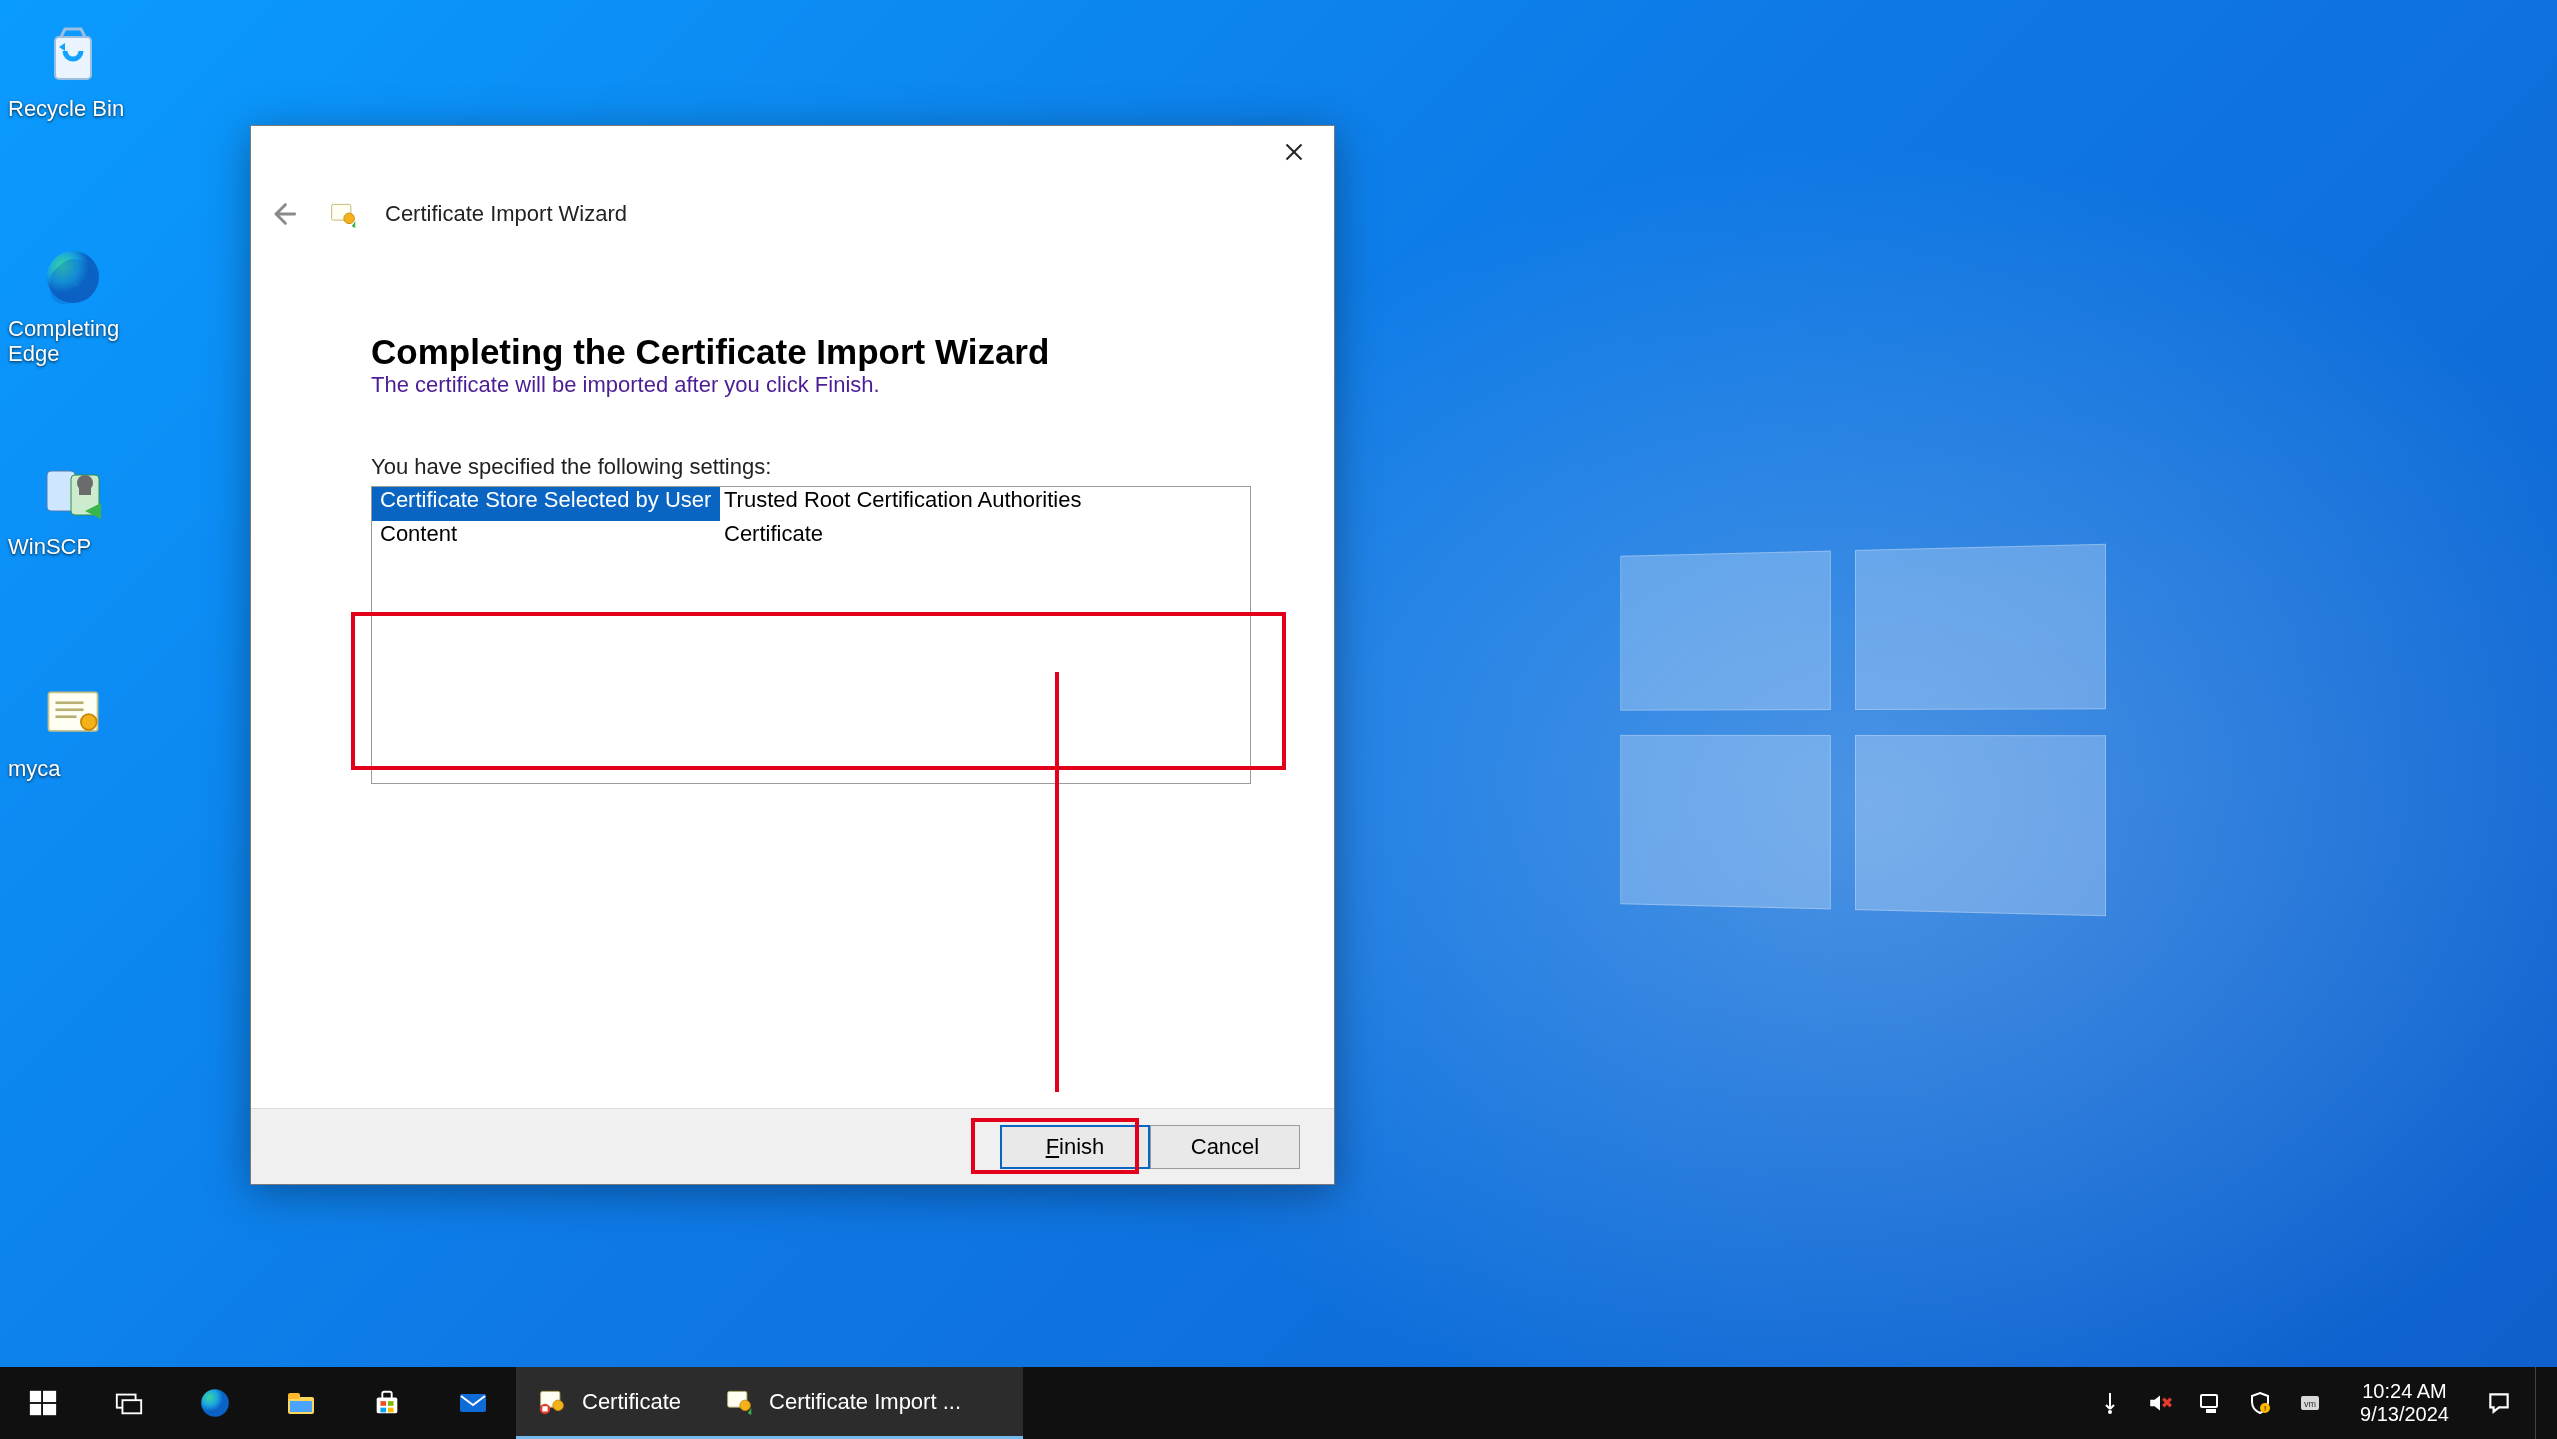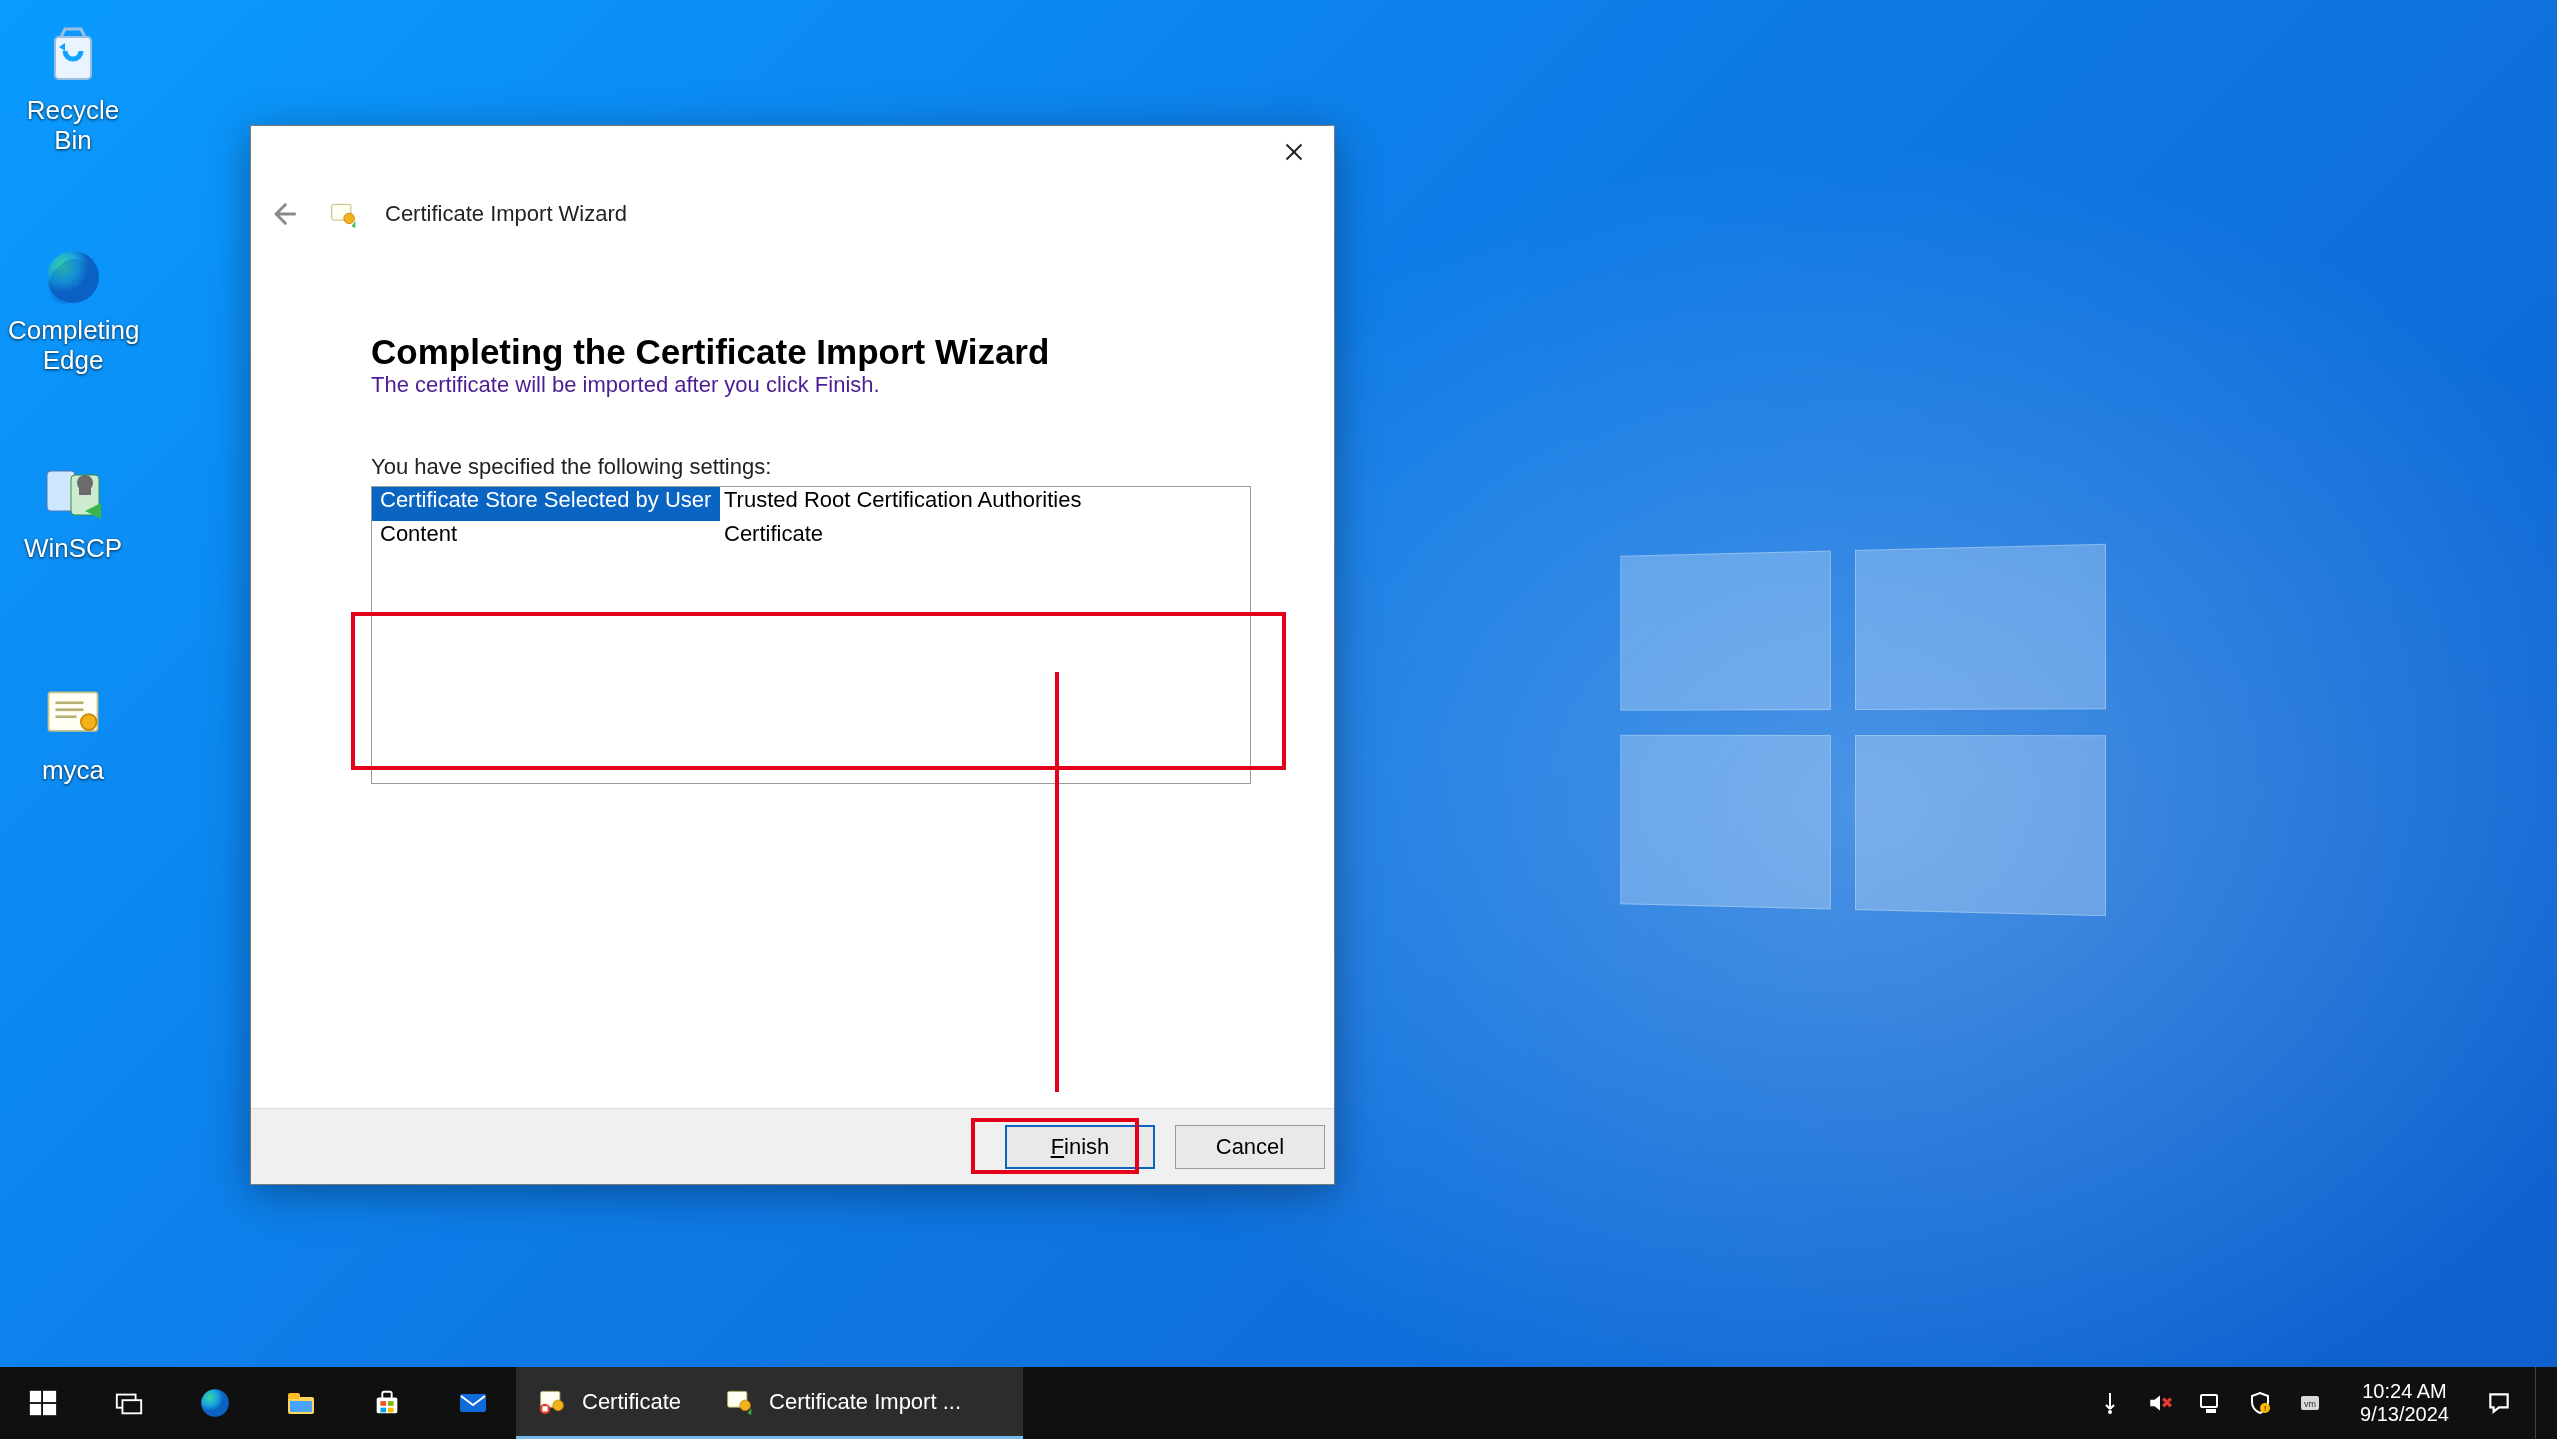--- a/index.html
+++ b/index.html
@@ -16,21 +16,21 @@
 
   
   .winlogo { position: absolute; left: 1605px; top: 550px; width: 500px; height: 360px; transform: perspective(1800px) rotateY(-14deg); }
   .winlogo .pane { position: absolute; background: rgba(255,255,255,.25); border: 1px solid rgba(255,255,255,.25); }
   .winlogo .tl { left: 0;   top: 0;   width: 225px; height: 160px; }
   .winlogo .tr { left: 250px; top: 0;  width: 250px; height: 160px; }
   .winlogo .bl { left: 0;   top: 185px; width: 225px; height: 175px; }
   .winlogo .br { left: 250px; top: 185px; width: 250px; height: 175px; }
 
   
-  .dicon { position: absolute; width: 130px; text-align: center; color: #fff; font-size: 26px; text-shadow: 0 1px 3px rgba(0,0,0,.8); }
+  .dicon { position: absolute; width: 130px; text-align: left; color: #fff; font-size: 22px; text-shadow: 0 1px 3px rgba(0,0,0,.8); }
   .dicon .ico { width: 70px; height: 70px; margin: 0 auto 6px; display: flex; align-items: center; justify-content: center; }
   .dicon .lbl { line-height: 1.15; }
 
   
   .wizard {
     position: absolute; left: 250px; top: 125px; width: 1085px; height: 1060px;
     background: #fff; box-shadow: 0 8px 40px rgba(0,0,0,.35);
     border: 1px solid #7a7a7a;
   }
   .wizard .titlebar { position: relative; height: 56px; }
@@ -54,21 +54,21 @@
   .settings-box { border: 1px solid #9b9b9b; width: 880px; height: 298px; background: #fff; }
   .settings-row { display: flex; font-size: 22px; height: 34px; }
   .settings-row .k { width: 348px; padding-left: 8px; }
   .settings-row .v { padding-left: 4px; }
   .settings-row.sel .k { background: #0a64c2; color: #fff; }
 
   
   .wizard .footer {
     position: absolute; left: 0; right: 0; bottom: 0; height: 76px;
     background: #f0f0f0; border-top: 1px solid #dcdcdc;
-    display: flex; align-items: center; justify-content: flex-end; gap: 20px; padding-right: 9px;
+    display: flex; align-items: center; justify-content: flex-end; padding-right: 34px;
   }
   .btn {
     min-width: 150px; height: 44px; border: 1px solid #9b9b9b; background: #e9e9e9;
     font-size: 22px; display: inline-flex; align-items: center; justify-content: center; cursor: pointer;
   }
   .btn u { text-decoration: underline; }
   .btn.primary { border: 2px solid #0a64c2; }
   .finish-highlight { position: absolute; right: 195px; bottom: 10px; width: 168px; height: 56px; border: 4px solid #e2001a; pointer-events: none; }
   .connector { position: absolute; left: 1055px; top: 672px; width: 4px; height: 420px; background: #e2001a; pointer-events: none; }
 

